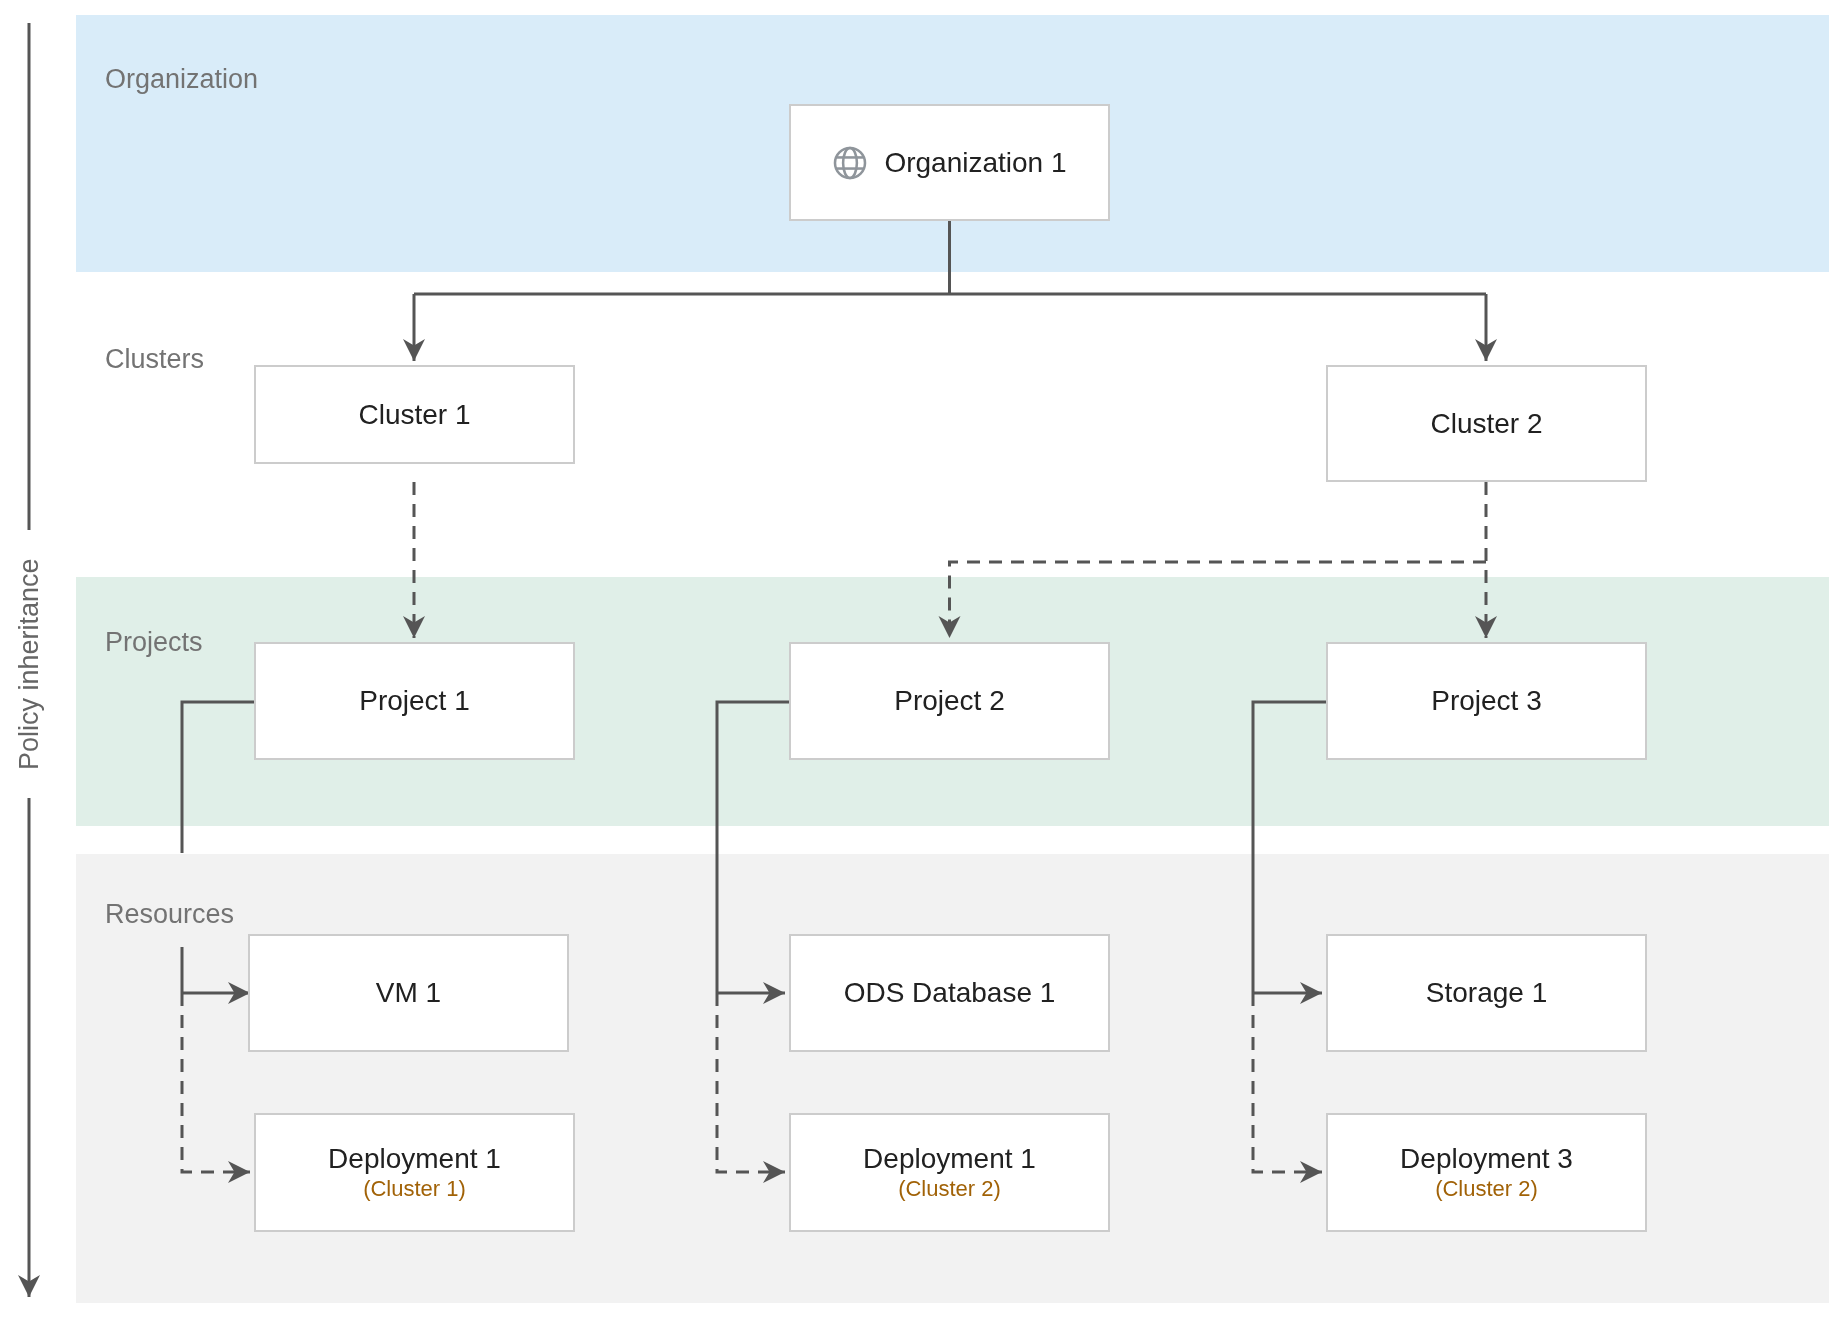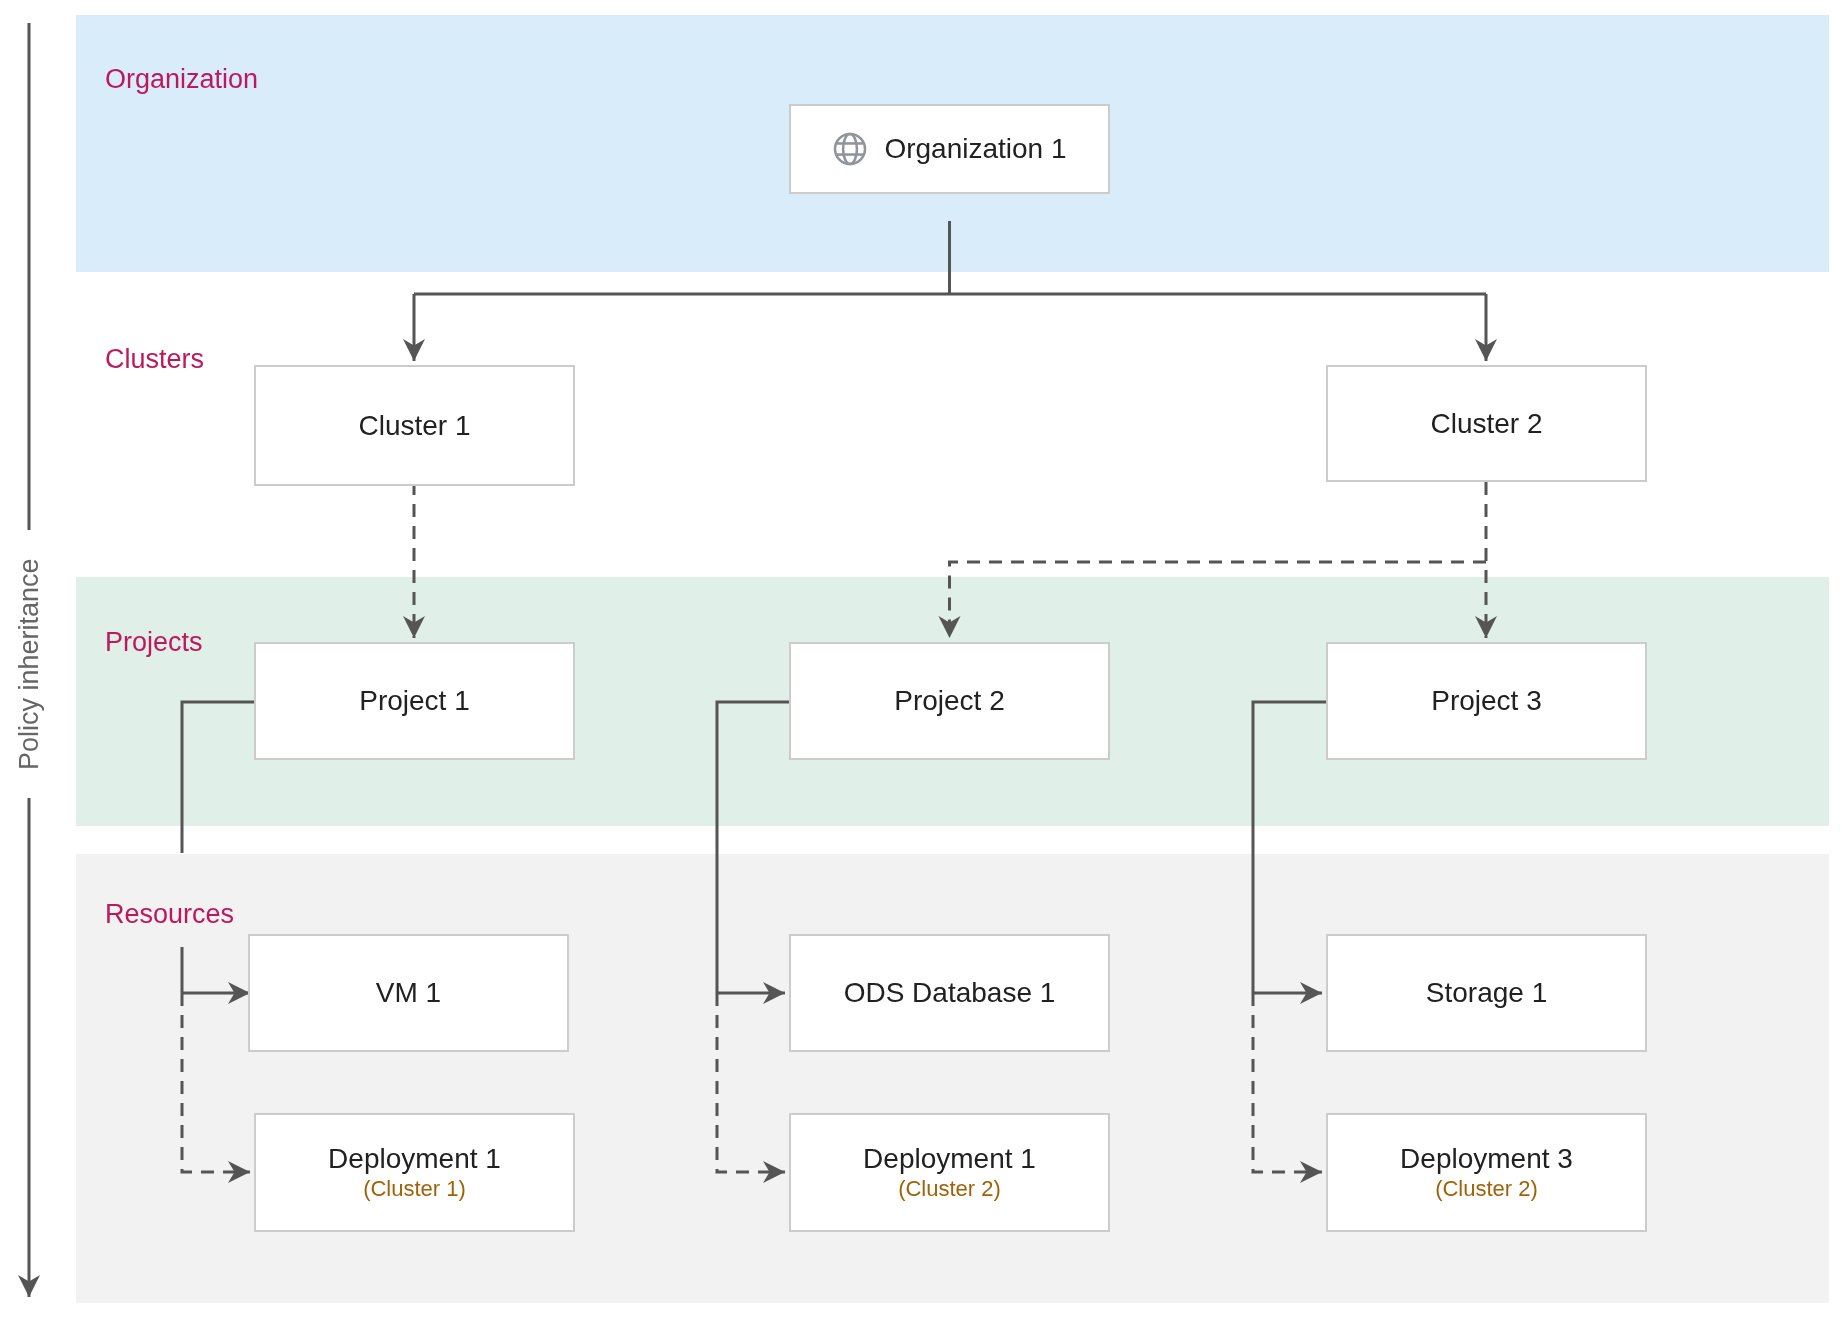--- a/index.html
+++ b/index.html
@@ -21,21 +21,21 @@
     width: 1753px;
   }
   .band.org      { top: 15px;  height: 257px; background: #D9ECF9; }
   .band.projects { top: 577px; height: 249px; background: #E0EFE8; }
   .band.resources{ top: 854px; height: 449px; background: #F2F2F2; }
   .band-label {
     position: absolute;
     left: 105px;
     font-size: 27px;
     line-height: 31px;
-    color: #be185d;
+    color: #737373;
     white-space: nowrap;
   }
   .band-label.org-l       { top: 64px;  }
   .band-label.clusters-l  { top: 344px; }
   .band-label.projects-l  { top: 627px; }
   .band-label.resources-l { top: 899px; }
   #connectors {
     position: absolute;
     left: 0; top: 0;
     width: 1842px; height: 1326px;
@@ -65,22 +65,22 @@
     font-size: 22px;
     line-height: 28px;
     color: #a16207;
   }
   .node .globe {
     width: 36px;
     height: 36px;
     flex: 0 0 auto;
   }
   
-  .n-org1     { left: 789px;  top: 104px; height: 90px; }
-  .n-cluster1 { left: 254px;  top: 365px; height: 121px; }
+  .n-org1     { left: 789px;  top: 104px; height: 117px; }
+  .n-cluster1 { left: 254px;  top: 365px; height: 99px; }
   .n-cluster2 { left: 1326px; top: 365px; height: 117px; }
   .n-project1 { left: 254px;  top: 642px; }
   .n-project2 { left: 789px;  top: 642px; }
   .n-project3 { left: 1326px; top: 642px; }
   .n-vm1      { left: 248px;  top: 934px; }
   .n-ods1     { left: 789px;  top: 934px; }
   .n-storage1 { left: 1326px; top: 934px; }
   .n-dep1     { left: 254px;  top: 1113px; height: 119px; }
   .n-dep2     { left: 789px;  top: 1113px; height: 119px; }
   .n-dep3     { left: 1326px; top: 1113px; height: 119px; }

